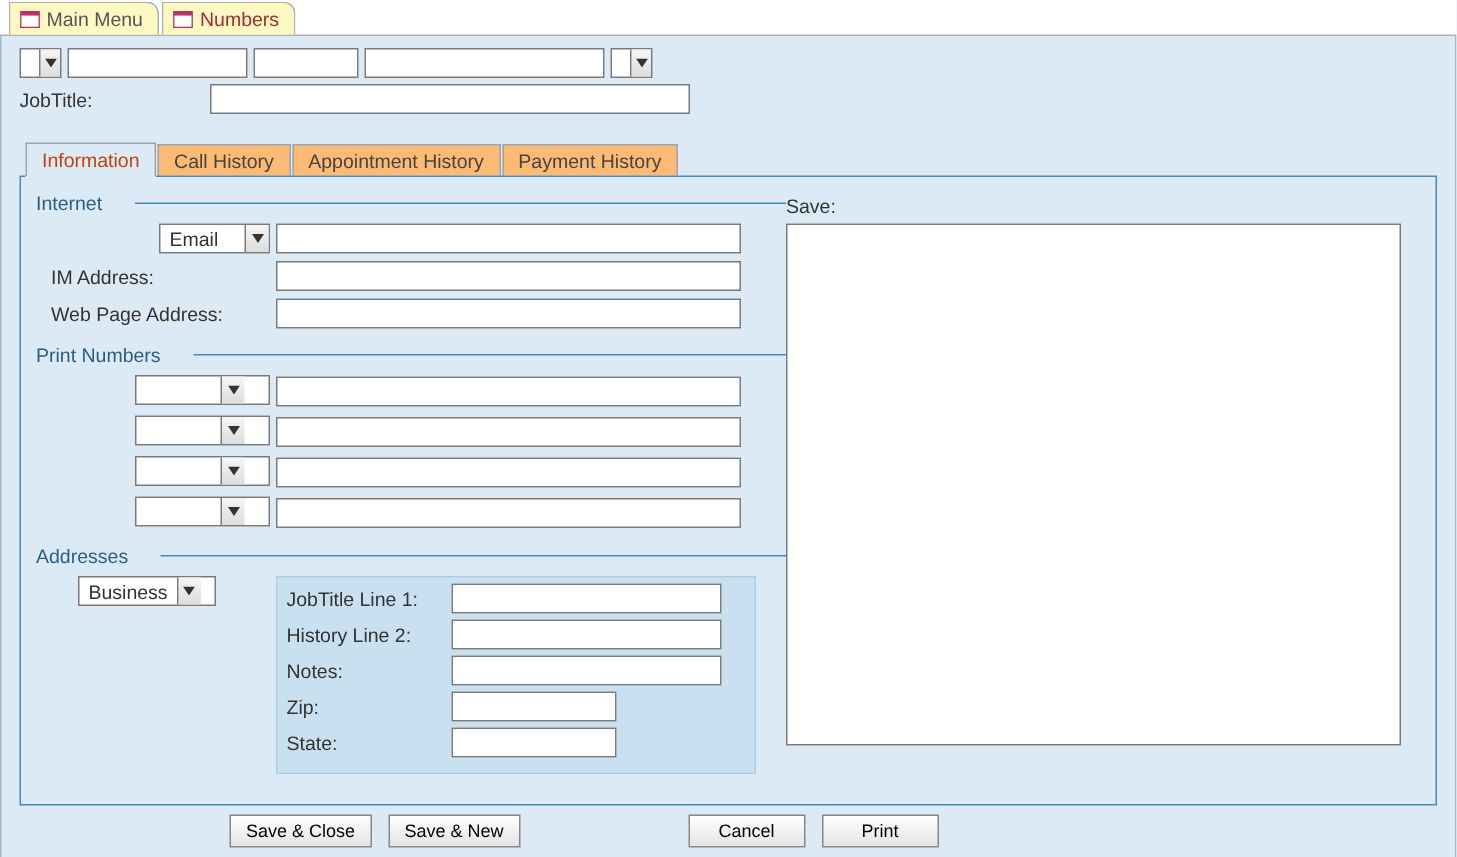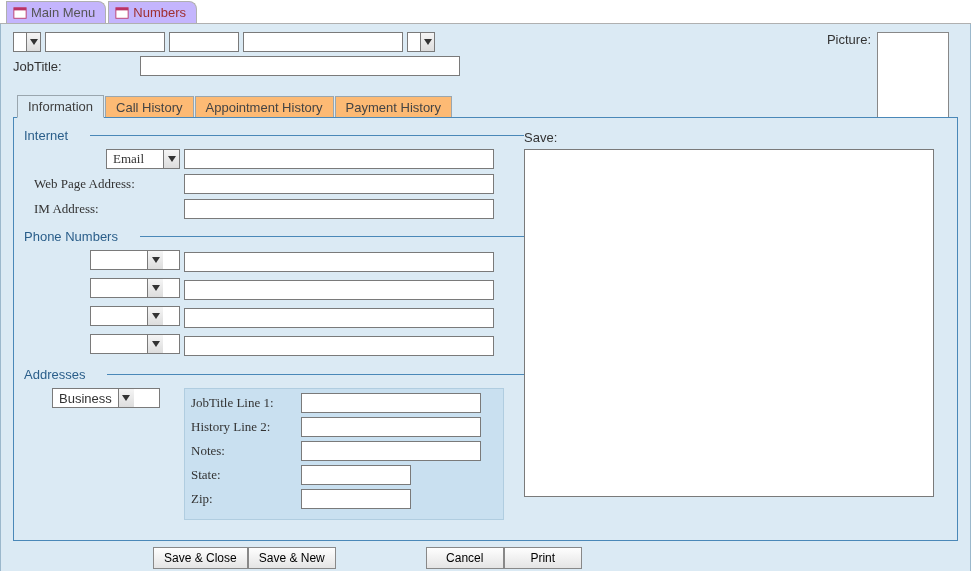--- a/index.html
+++ b/index.html
@@ -21,21 +21,21 @@
     background: #fff;
   }
   .doc-tab {
     display: flex;
     align-items: center;
     gap: 4px;
     padding: 2px 10px 2px 6px;
     border: 1px solid #b0b0b0;
     border-bottom: none;
     border-top-right-radius: 8px;
-    background: #c4b5fd;
+    background: #fef9c3;
     margin-right: 2px;
     height: 22px;
     position: relative;
   }
   .doc-tab.inactive { color: #555; }
   .doc-tab.active { color: #a03030; font-weight: 500; z-index: 2; }
   .doc-tab .icon { width: 14px; height: 14px; }
   
   .form-area {
     background: #dbeaf4;
@@ -111,21 +111,21 @@
     border: 1px solid #9aa6ae;
     border-bottom: none;
     background: #fdba74;
     color: #444;
     margin-right: 1px;
     position: relative;
     top: 1px;
   }
   .tabstrip .tab.active {
     background: #dbeaf4;
-    color: #404040;
+    color: #c2410c;
     border-bottom: 1px solid #dbeaf4;
     z-index: 2;
   }
   .tab-body {
     border: 1px solid #4a88b8;
     background: #dbeaf4;
     padding: 10px 10px 10px 10px;
     position: relative;
     min-height: 400px;
   }
@@ -143,21 +143,20 @@
   }
   .group-header .line {
     flex: 1;
     height: 1px;
     background: #4a88b8;
   }
   .row {
     display: flex;
     align-items: center;
     margin-bottom: 5px;
-    font-family: Liberation Serif, serif;
   }
   .lbl { width: 128px; text-align: left; padding-left: 10px; }
   .in-wide { width: 310px; }
   .combo-med { width: 90px; }
   .combo .txt { min-width: 56px; }
   .notes-area {
     position: absolute;
     left: 510px;
     top: 12px;
   }
@@ -174,21 +173,21 @@
     width: 320px;
     margin-left: 160px;
   }
   .address-panel .row { margin-bottom: 4px; }
   .address-panel .albl { width: 110px; }
   .address-panel input { width: 180px; }
   .address-panel input.short { width: 110px; }
   
   .btnbar {
     display: flex;
-    gap: 0;
+    gap: 11px;
     margin-top: 6px;
     margin-left: 140px;
   }
   .btnbar button {
     font-family: inherit;
     font-size: 12px;
     padding: 2px 10px;
     min-width: 78px;
     height: 22px;
     border: 1px solid #888;
@@ -243,24 +242,20 @@
             </svg>
           </div>
     </div>
   </div>
 
   <div class="jobtitle-row">
     <span>JobTitle:</span>
     <input type="text" style="width: 320px; margin-left: 70px;">
   </div>
 
-  <div class="picture-block">
-    <span>Picture:</span>
-    <div class="picture-box"></div>
-  </div>
 
   <div class="tabstrip">
     <div class="tab active"><span>Information</span></div>
     <div class="tab"><span>Call History</span></div>
     <div class="tab"><span>Appointment History</span></div>
     <div class="tab"><span>Payment History</span></div>
   </div>
 
   <div class="tab-body">
 
@@ -278,32 +273,32 @@
               <div class="btn">
                     <svg viewBox="0 0 8 6">
                       <path d="M0 0 L8 0 L4 6 Z" fill="#333"></path>
                     </svg>
                   </div>
             </div>
           </div>
           <input type="text" class="in-wide" value="" style="">
         </div>
         <div class="row">
+          <span class="lbl" style="width:160px">IM Address:</span>
+          <input type="text" class="in-wide" value="" style="">
+        </div>
+        <div class="row">
           <span class="lbl" style="width:160px">Web Page Address:</span>
-          <input type="text" class="in-wide" value="" style="">
-        </div>
-        <div class="row">
-          <span class="lbl" style="width:160px">IM Address:</span>
           <input type="text" class="in-wide" value="" style="">
         </div>
       </div>
 
       <div class="group">
         <div class="group-header">
-          <span>Phone Numbers</span>
+          <span>Print Numbers</span>
           <span class="line"></span>
         </div>
         <div class="row">
           <div style="width:160px; text-align:right; padding-right:4px;">
             <div class="combo combo-med">
               <span class="txt"></span>
               <div class="btn">
                     <svg viewBox="0 0 8 6">
                       <path d="M0 0 L8 0 L4 6 Z" fill="#333"></path>
                     </svg>
@@ -353,21 +348,21 @@
         </div>
       </div>
 
       <div class="group">
         <div class="group-header">
           <span>Addresses</span>
           <span class="line"></span>
         </div>
         <div style="display:flex; align-items:flex-start;">
           <div style="width:160px; padding-left:28px;">
-            <div class="combo" style="width:108px">
+            <div class="combo" style="width:92px">
               <span class="txt">Business</span>
               <div class="btn">
                     <svg viewBox="0 0 8 6">
                       <path d="M0 0 L8 0 L4 6 Z" fill="#333"></path>
                     </svg>
                   </div>
             </div>
           </div>
         </div>
         <div class="address-panel" style="margin-top:-20px;">
@@ -377,25 +372,25 @@
               </div>
           <div class="row">
                 <span class="albl">History Line 2:</span>
                 <input type="text" value="" style="">
               </div>
           <div class="row">
                 <span class="albl">Notes:</span>
                 <input type="text" value="" style="">
               </div>
           <div class="row">
-                <span class="albl">State:</span>
+                <span class="albl">Zip:</span>
                 <input type="text" class="short" value="" style="">
               </div>
           <div class="row">
-                <span class="albl">Zip:</span>
+                <span class="albl">State:</span>
                 <input type="text" class="short" value="" style="">
               </div>
         </div>
       </div>
 
     </div>
 
     <div class="notes-area">
       <label>Save:</label>
       <textarea style=""></textarea>

